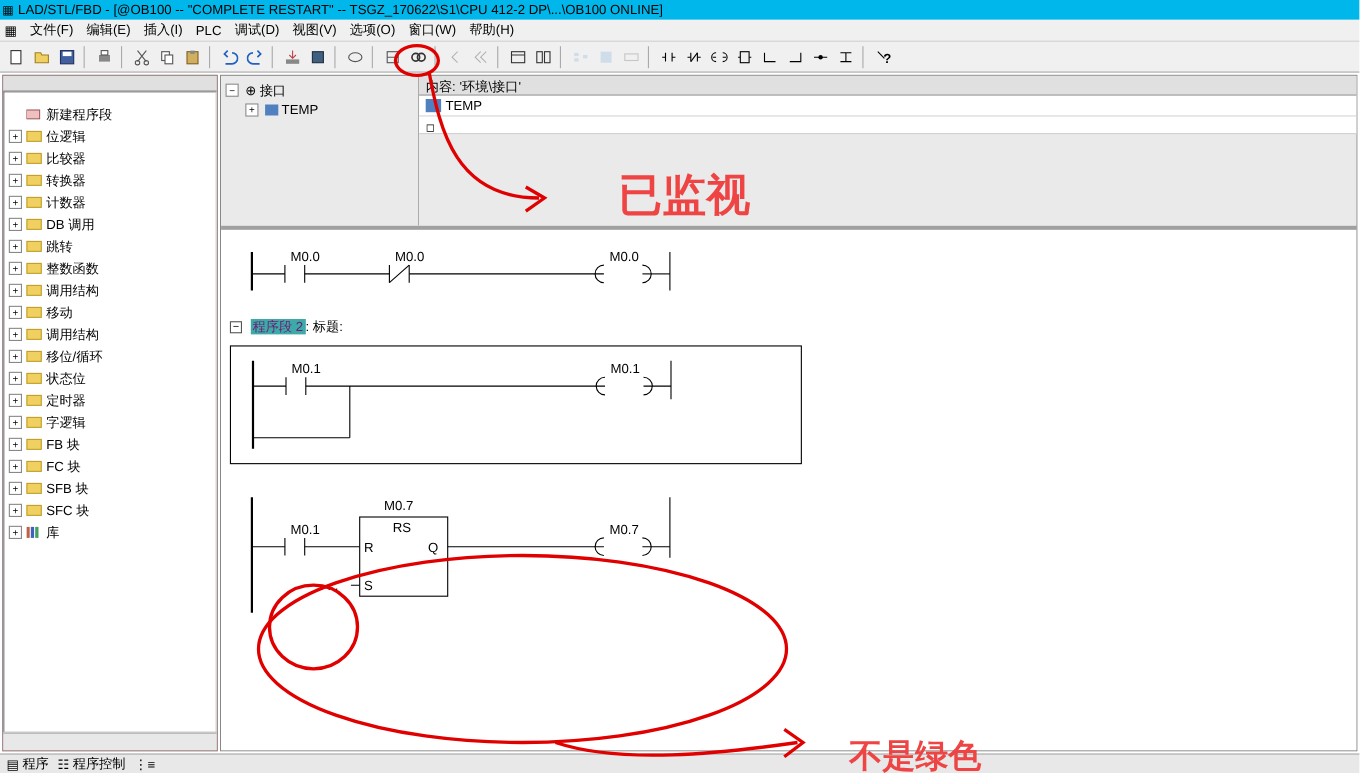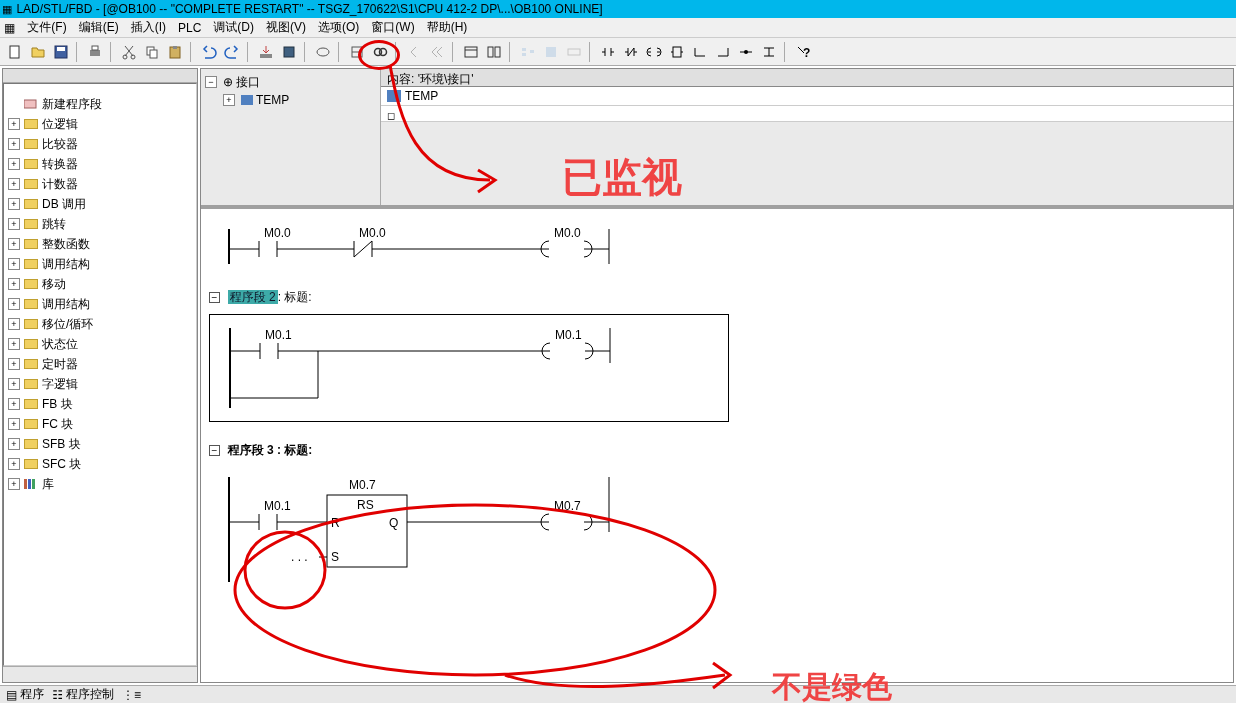--- a/index.html
+++ b/index.html
@@ -31,21 +31,21 @@
 .content-header { height: 18px; border-bottom: 1px solid #888; padding: 2px 6px; background: #e0e0e0; }
 .name-header { height: 18px; border-bottom: 1px solid #888; padding: 2px 6px; font-weight: bold; background: #e0e0e0; }
 .temp-row { display: flex; align-items: center; padding: 2px 6px; background: #fff; border-bottom: 1px solid #ccc; }
 .temp-row .ico { width: 14px; height: 12px; background: #5080c0; margin-right: 4px; }
 .empty-row { height: 16px; background: #fff; border-bottom: 1px solid #ccc; padding: 2px 6px; }
 .ladder-area { flex: 1; overflow: auto; background: #fff; padding: 10px 8px; position: relative; font-family: "Courier New", monospace; }
 .network { margin-bottom: 20px; }
 .nw-title { font-size: 13px; margin-bottom: 8px; }
 .nw-title .exp { display: inline-block; width: 11px; height: 11px; border: 1px solid #555; text-align: center; line-height: 9px; font-size: 10px; margin-right: 4px; vertical-align: middle; }
 .nw-title .nwlabel { display: inline; }
-.nw-title .highlighted { background: #3daaa8; color: #0f172a; padding: 0 2px; }
+.nw-title .highlighted { background: #3daaa8; color: #701a75; padding: 0 2px; }
 .ladder-svg { display: block; }
 .ladder-box { border: 1px solid #000; padding: 8px 0 8px 0; }
 .bottom-tabs { height: 18px; background: #e8e8e8; display: flex; align-items: center; padding: 0 6px; border-top: 1px solid #aaa; gap: 8px; font-size: 11px; }
 .bottom-tabs .tab { display: flex; align-items: center; gap: 3px; }
 .annotation { position: absolute; pointer-events: none; z-index: 100; }
 .red-circle { position: absolute; border: 3px solid #e00000; border-radius: 50%; pointer-events: none; z-index: 100; }
 .hand-text { font-family: "KaiTi","STKaiti",cursive; color: #ef4444; font-size: 32px; font-weight: bold; position: absolute; z-index: 101; pointer-events: none; margin-left: 32px; }
 </style>
 </head>
 <body>
@@ -488,24 +488,20 @@
             <line x1="375" y1="28" x2="400" y2="28" stroke="#000"></line>
             <line x1="400" y1="5" x2="400" y2="40" stroke="#000"></line>
 
             <line x1="20" y1="75" x2="108" y2="75" stroke="#000"></line>
             <line x1="108" y1="28" x2="108" y2="75" stroke="#000"></line>
           </svg>
         </div>
       </div>
 
       <div class="network">
-        <div class="nw-title">
-          <span class="exp">−</span>
-          <span class="nwlabel" style="font-weight:bold">程序段 3 : 标题:</span>
-        </div>
         <svg class="ladder-svg" width="520" height="120">
           <line x1="20" y1="10" x2="20" y2="115" stroke="#000" stroke-width="2"></line>
           <line x1="20" y1="55" x2="50" y2="55" stroke="#000"></line>
           <text x="55" y="43" font-family="Courier New" font-size="13">M0.1</text>
           <line x1="50" y1="47" x2="50" y2="63" stroke="#000"></line>
           <line x1="68" y1="47" x2="68" y2="63" stroke="#000"></line>
           <line x1="68" y1="55" x2="118" y2="55" stroke="#000"></line>
 
           <text x="140" y="22" font-family="Courier New" font-size="13">M0.7</text>
           <rect x="118" y="28" width="80" height="72" fill="#fff" stroke="#000"></rect>

